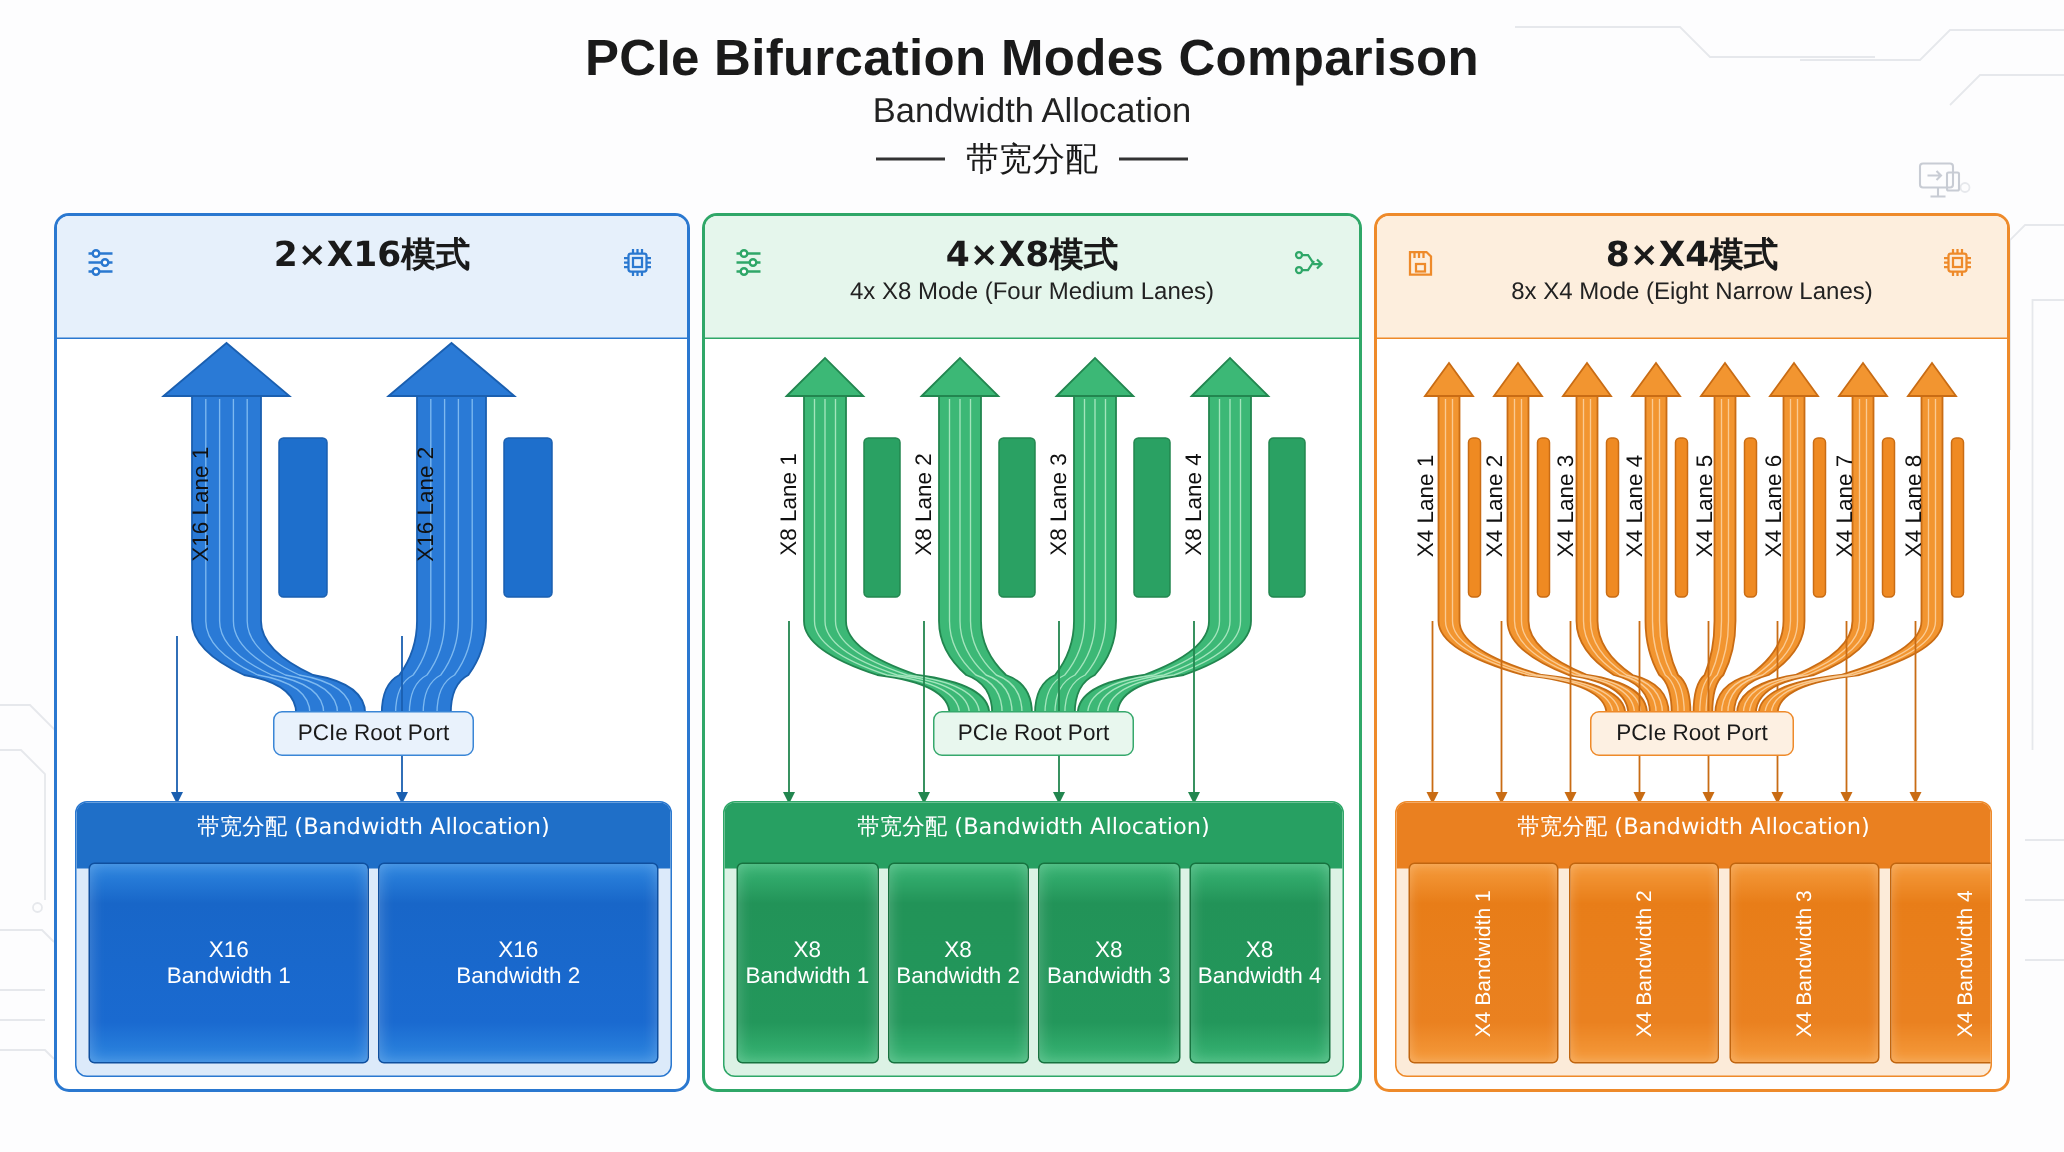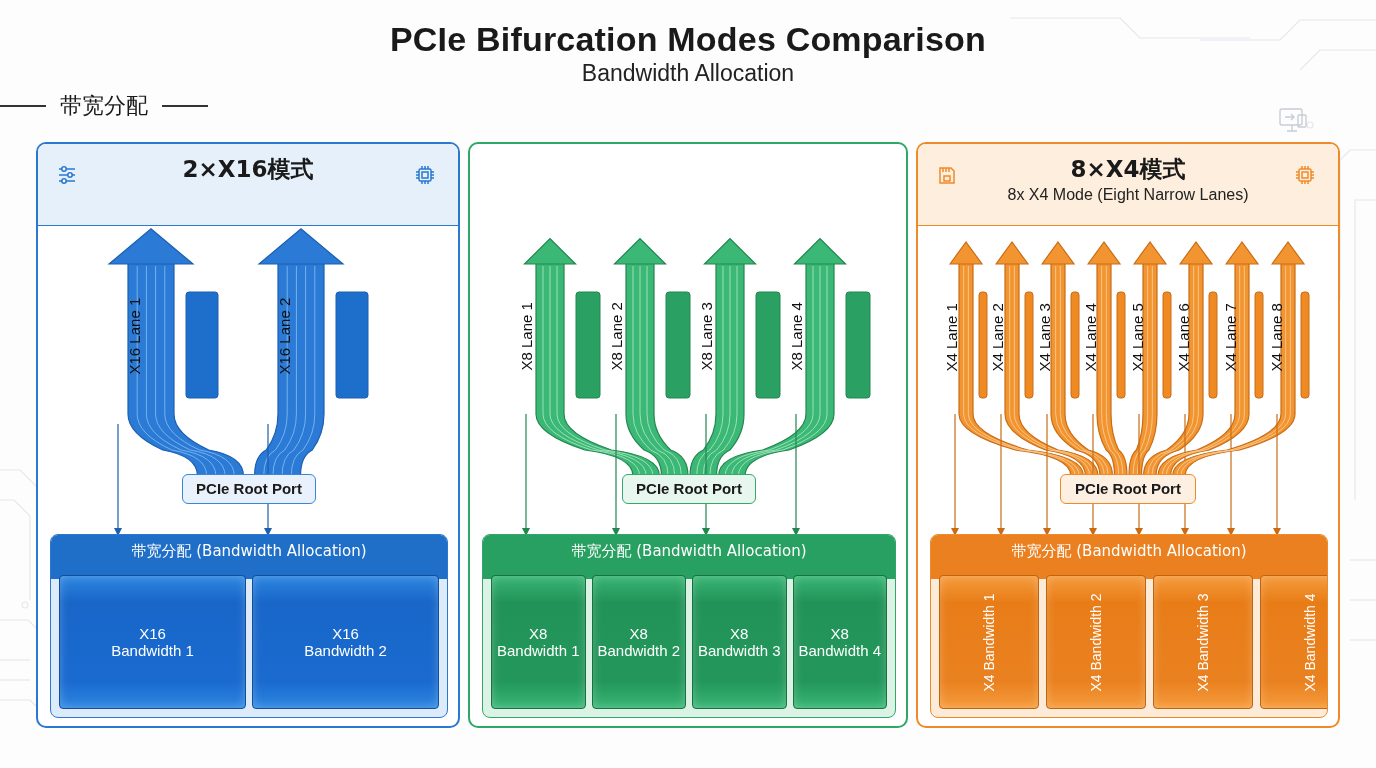--- a/index.html
+++ b/index.html
@@ -5,34 +5,34 @@
   html, body { margin:0; padding:0; }
   body {
     width:1376px; height:768px; overflow:hidden; position:relative;
     background:#fdfdfe;
     font-family:"Liberation Sans", "DejaVu Sans", sans-serif;
     color:#1a1a1a;
   }
   .bgcircuit { position:absolute; left:0; top:0; width:1376px; height:768px; pointer-events:none; }
   .title { position:absolute; left:0; width:1376px; text-align:center; top:20px; font-size:34px; font-weight:bold; letter-spacing:0.2px; }
   .subtitle { position:absolute; left:0; width:1376px; text-align:center; top:60px; font-size:23px; color:#222; }
-  .subtitle-cn { position:absolute; left:0; width:1376px; top:92px; height:28px; display:flex; align-items:center; gap:14px; font-size:22px; font-family:"DejaVu Sans", sans-serif; }
+  .subtitle-cn { position:absolute; left:0; width:1376px; top:92px; height:28px; display:flex; justify-content:center; align-items:center; gap:14px; font-size:22px; font-family:"DejaVu Sans", sans-serif; }
   .subtitle-cn .rule { width:46px; height:1.5px; background:#333; display:inline-block; }
   .corner-icon { position:absolute; left:1278px; top:106px; width:32px; height:30px; }
 
   .panel { position:absolute; top:142px; height:586px; border-radius:10px; border:2px solid; box-sizing:border-box; background:#fff; overflow:hidden; }
   .panel-header { position:absolute; left:0; top:0; right:0; height:82px; border-bottom:1.5px solid; box-sizing:border-box; }
   .panel-title { position:absolute; left:0; right:0; top:10px; text-align:center; font-size:23px; font-weight:bold; font-family:"DejaVu Sans", sans-serif; }
   .panel-sub { position:absolute; left:0; right:0; top:42px; text-align:center; font-size:16px; color:#222; }
   .hdr-icon { position:absolute; top:20px; width:22px; height:22px; }
   .hdr-icon.left { left:18px; }
   .hdr-icon.right { right:22px; }
   .diagram { position:absolute; left:0; top:70px; }
   .lane-label { position:absolute; font-size:15px; transform:rotate(-90deg); transform-origin:center center; white-space:nowrap; color:#111; }
-  .root-port { position:absolute; border-radius:6px; border:1.5px solid; box-sizing:border-box; font-size:15px; text-align:center; line-height:28px; height:30px;font-weight:bold; }
+  .root-port { position:absolute; border-radius:6px; border:1.5px solid; box-sizing:border-box; font-size:15px; text-align:center; line-height:28px; height:30px; }
   .alloc { position:absolute; border-radius:8px; border:1.5px solid; box-sizing:border-box; overflow:hidden; }
   .alloc-head { height:44px; line-height:32px; text-align:center; color:#fff; font-size:15px; font-family:"DejaVu Sans", sans-serif; }
   .alloc-body { position:absolute; left:8px; right:8px; top:40px; bottom:8px; display:flex; gap:6px; }
   .bw { flex:1; border-radius:4px; color:#fff; display:flex; flex-direction:column; align-items:center; justify-content:center; font-size:15px; text-align:center; line-height:17px; position:relative; }
   .bw .vtext { transform:rotate(-90deg); white-space:nowrap; font-size:14px; }
 
   
   .p-blue { left:36px; width:424px; border-color:#2a78d0; }
   .p-blue .panel-header { background:#e6f0fb; border-color:#2a78d0; }
   .p-blue .root-port { background:#e9f2fc; border-color:#3a86d6; }
@@ -147,20 +147,39 @@
       </div>
       <div class="bw">
         <span>X16</span>
         <span>Bandwidth 2</span>
       </div>
     </div>
   </div>
 </div>
 
 <div class="panel p-green">
+  <div class="panel-header">
+    <svg class="hdr-icon left" viewBox="0 0 22 22">
+      <g stroke="#2fa768" stroke-width="1.6" fill="#fff">
+          <path d="M3 5H19M3 11H19M3 17H19"></path>
+          <circle cx="8" cy="5" r="2.2"></circle>
+          <circle cx="14" cy="11" r="2.2"></circle>
+          <circle cx="8" cy="17" r="2.2"></circle>
+        </g>
+    </svg>
+    <div class="panel-title">4×X8模式</div>
+    <div class="panel-sub">4x X8 Mode (Four Medium Lanes)</div>
+    <svg class="hdr-icon right" viewBox="0 0 22 22">
+      <g stroke="#2fa768" stroke-width="1.5" fill="none">
+          <circle cx="4" cy="6" r="2"></circle>
+          <circle cx="4" cy="16" r="2"></circle>
+          <path d="M6 6H10L14 12H19M6 16H10L14 10M16 9L19 12L16 15"></path>
+        </g>
+    </svg>
+  </div>
   <svg class="diagram" width="440" height="330" id="diag-1">
       <path d="M66 48 L66 200 Q66 220 114.875 236 Q163 242 163 262 L189.5 262 Q189.5 242 141.375 236 Q94 220 94 200 L94 48 Z" fill="#3cb876" stroke="#22864f" stroke-width="1.2"></path>
       <path d="M54.45 50 L80 24.599999999999994 L105.55 50 Z" fill="#3cb876" stroke="#22864f" stroke-width="1.2"></path>
       <path d="M73 52 L73 200 Q73 220 121.3125 236 Q169.625 242 169.625 262" fill="none" stroke="#b5ecc9" stroke-width="0.9" opacity="0.85"></path>
       <path d="M80 52 L80 200 Q80 220 128.125 236 Q176.25 242 176.25 262" fill="none" stroke="#b5ecc9" stroke-width="0.9" opacity="0.85"></path>
       <path d="M87 52 L87 200 Q87 220 134.9375 236 Q182.875 242 182.875 262" fill="none" stroke="#b5ecc9" stroke-width="0.9" opacity="0.85"></path>
       <rect x="106" y="78" width="24" height="106" rx="3" fill="#2aa163" stroke="#22864f" stroke-width="1"></rect>
       <line x1="56" y1="200" x2="56" y2="318" stroke="#22864f" stroke-width="1.2"></line>
       <path d="M52 314 L56 322 L60 314 Z" fill="#22864f"></path>
       <path d="M156 48 L156 200 Q156 220 174.125 236 Q191.5 242 191.5 262 L218 262 Q218 242 200.625 236 Q184 220 184 200 L184 48 Z" fill="#3cb876" stroke="#22864f" stroke-width="1.2"></path>

